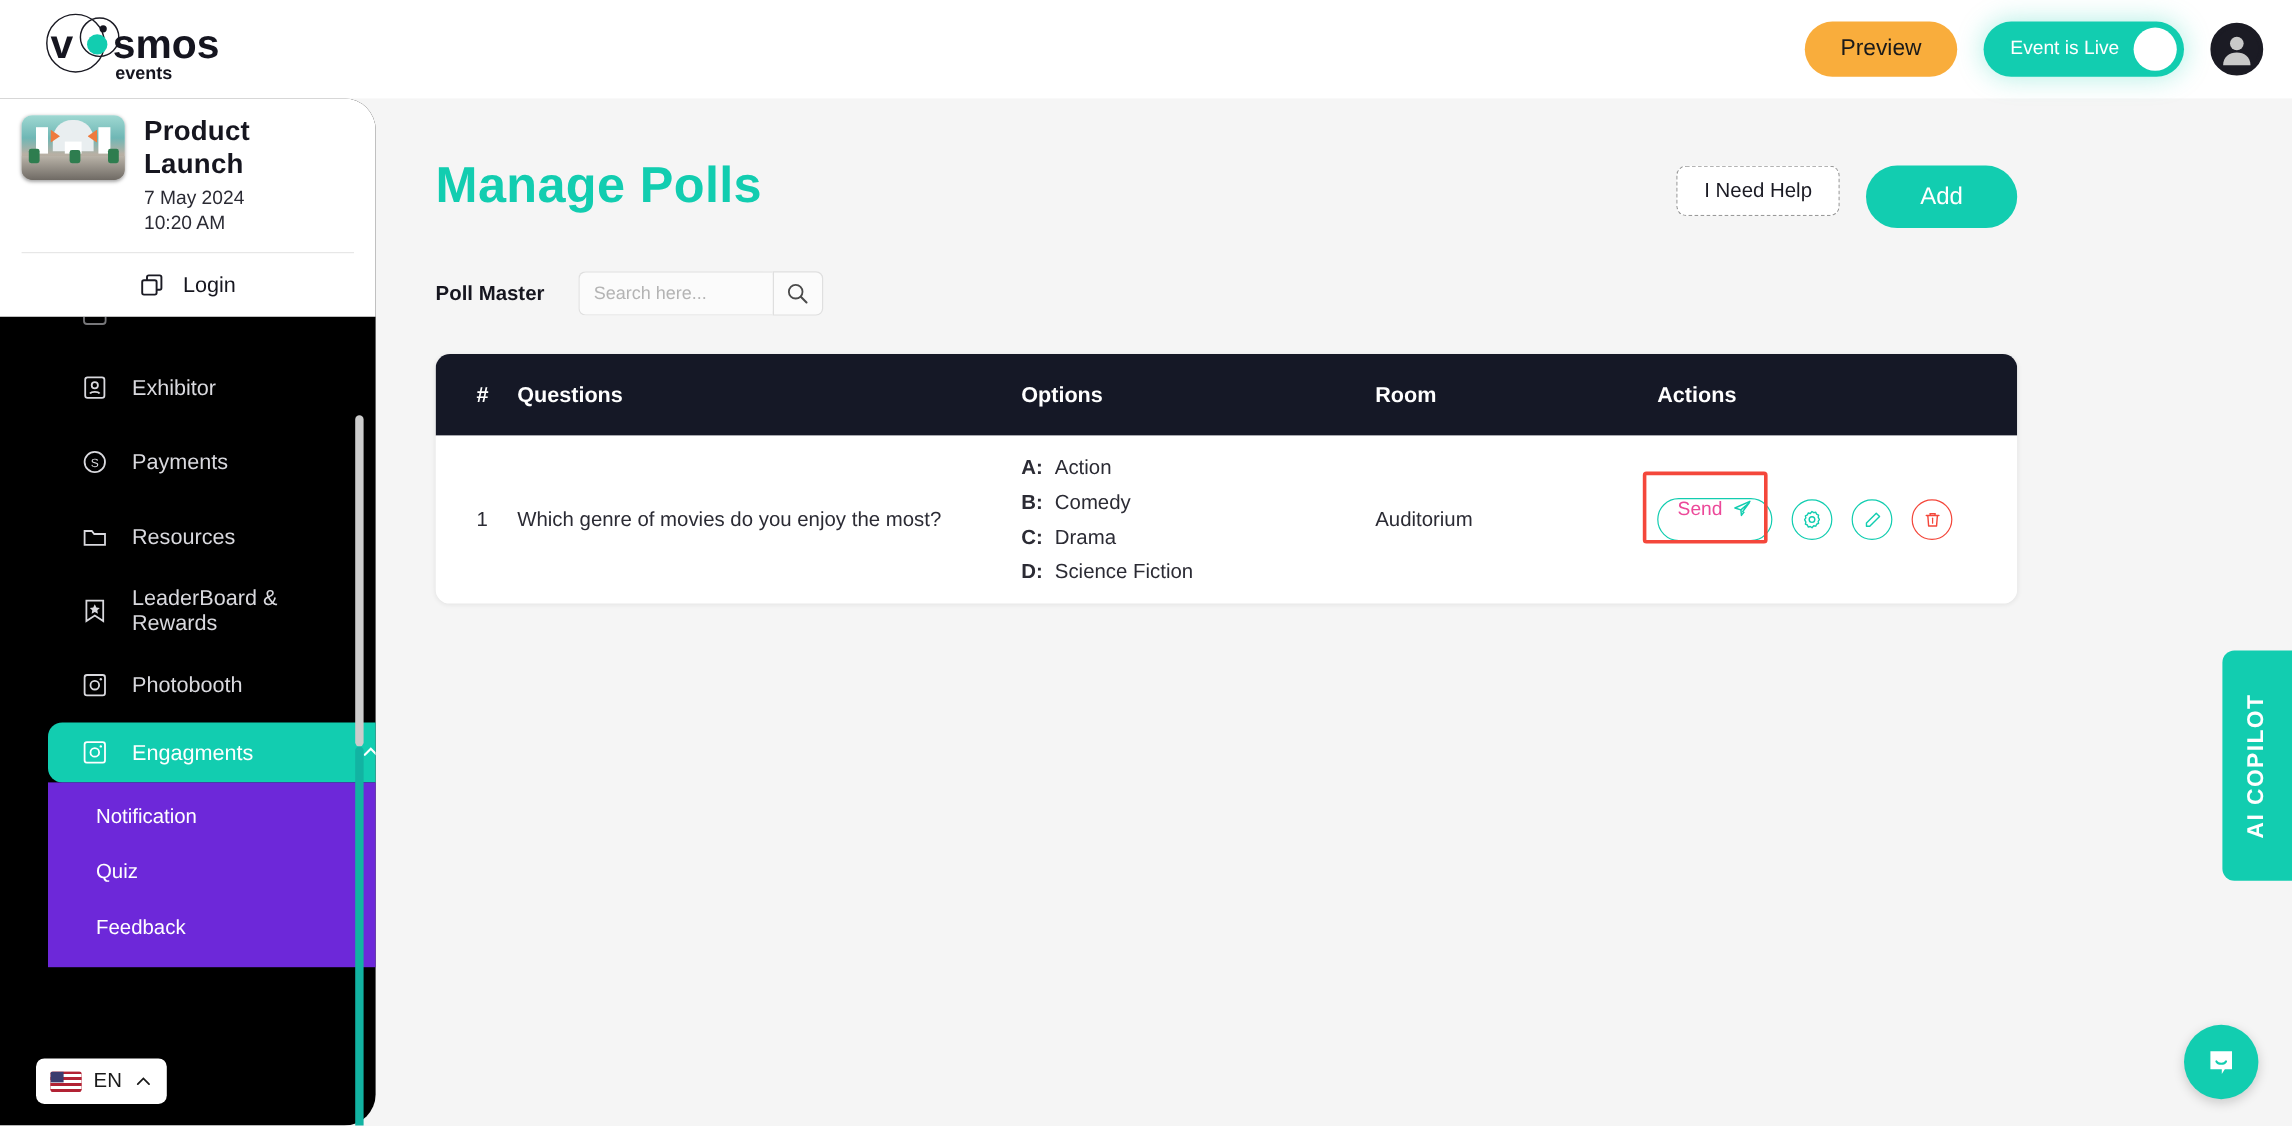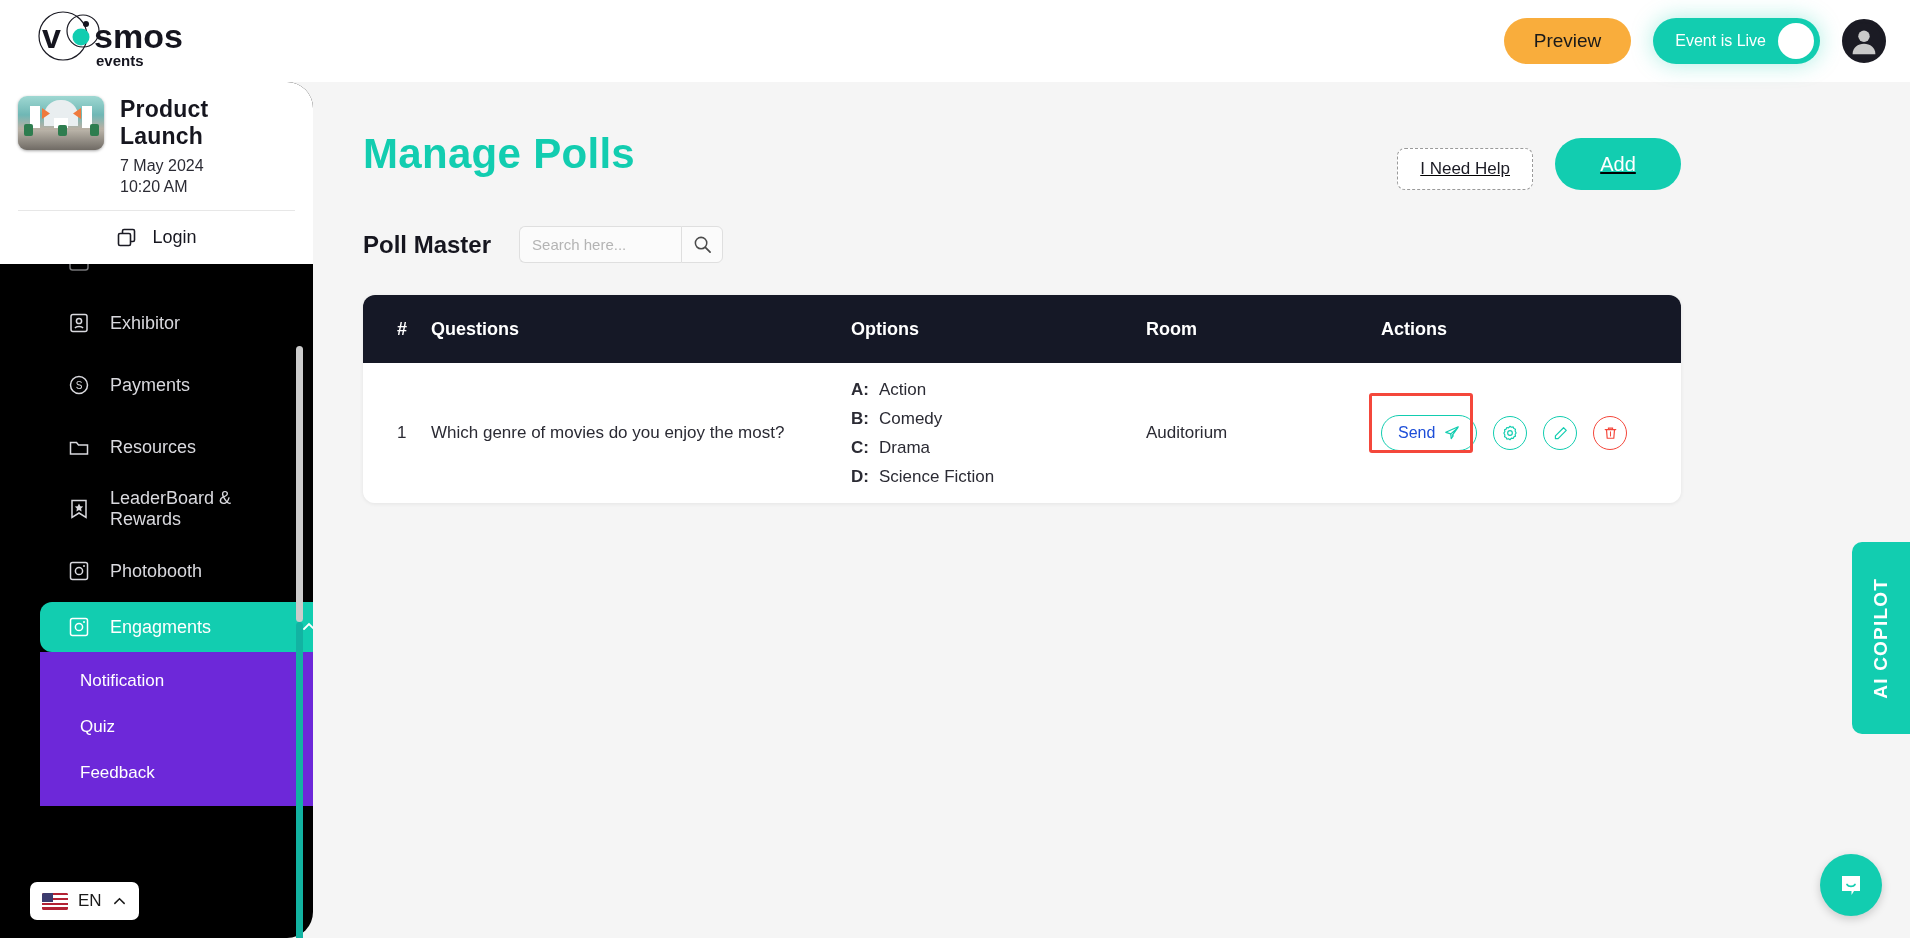--- a/index.html
+++ b/index.html
@@ -139,37 +139,37 @@
     width: 1416px; height: 856px; background: #f5f5f5;
     overflow: hidden;
   }
   .page-head {
     display: flex; align-items: flex-start; justify-content: space-between;
     padding: 36px 48px 0 50px;
   }
   .page-title {
     font-size: 42px; font-weight: bold; color: #12cdb0; letter-spacing: .3px;
   }
-  .head-actions { display: flex; align-items: flex-end; gap: 22px; margin-top: 8px; text-decoration: underline; }
+  .head-actions { display: flex; align-items: flex-start; gap: 22px; margin-top: 8px; }
   .help-btn {
     background: #ffffff; border: 1px dashed #9a9a9a; border-radius: 8px;
     height: 42px; padding: 0 22px; font-size: 17px; color: #1b1b24;
     cursor: pointer; font-family: "Liberation Sans", sans-serif;
   }
   .add-btn {
     background: #12cdb0; border: none; border-radius: 40px;
     height: 52px; width: 126px; color: #fff; font-size: 20px;
     cursor: pointer; font-family: "Liberation Sans", sans-serif;
   }
 
   .sub-head {
     display: flex; align-items: center; gap: 28px;
     padding: 36px 0 0 50px;
   }
-  .poll-master { font-size: 24px; font-weight: bold; color: #16161f; }
+  .poll-master { font-size: 17px; font-weight: bold; color: #16161f; }
   .search-group { display: flex; height: 37px; }
   .search-input {
     width: 162px; height: 37px; border: 1px solid #dfdfdf; border-right: none;
     border-radius: 6px 0 0 6px; padding: 0 12px; font-size: 15px;
     font-family: "Liberation Sans", sans-serif; outline: none;
     background: #fbfbfb; color: #333;
   }
   .search-input::placeholder { color: #b4b4b4; }
   .search-btn {
     width: 42px; height: 37px; border: 1px solid #dfdfdf;
@@ -199,23 +199,23 @@
   .opt-line:last-child { margin-bottom: 0; }
   .opt-key { font-weight: bold; width: 16px; }
 
   .actions-cell { display: flex; align-items: center; gap: 16px; position: relative; }
   .highlight-box {
     position: absolute; left: -12px; top: -22px;
     width: 104px; height: 60px; border: 3px solid #f4473b;
     border-radius: 3px; pointer-events: none;
   }
   .send-btn {
-    border: 1.5px solid #12cdb0; background: #ffffff; color: #1d4ed8;
+    border: 1.5px solid #12cdb0; background: #ffffff; color: #ec4899;
     border-radius: 40px; height: 36px; padding: 0 16px; font-size: 16px;
-    display: flex; align-items: center; gap: 9px; cursor: pointer;
+    display: flex; align-items: flex-start; gap: 9px; cursor: pointer;
     font-family: "Liberation Sans", sans-serif;
   }
   .icon-btn {
     width: 34px; height: 34px; border-radius: 50%;
     border: 1.5px solid #12cdb0; background: #ffffff;
     display: flex; align-items: center; justify-content: center; cursor: pointer;
   }
   .icon-btn.danger { border-color: #f4473b; }
 
   

